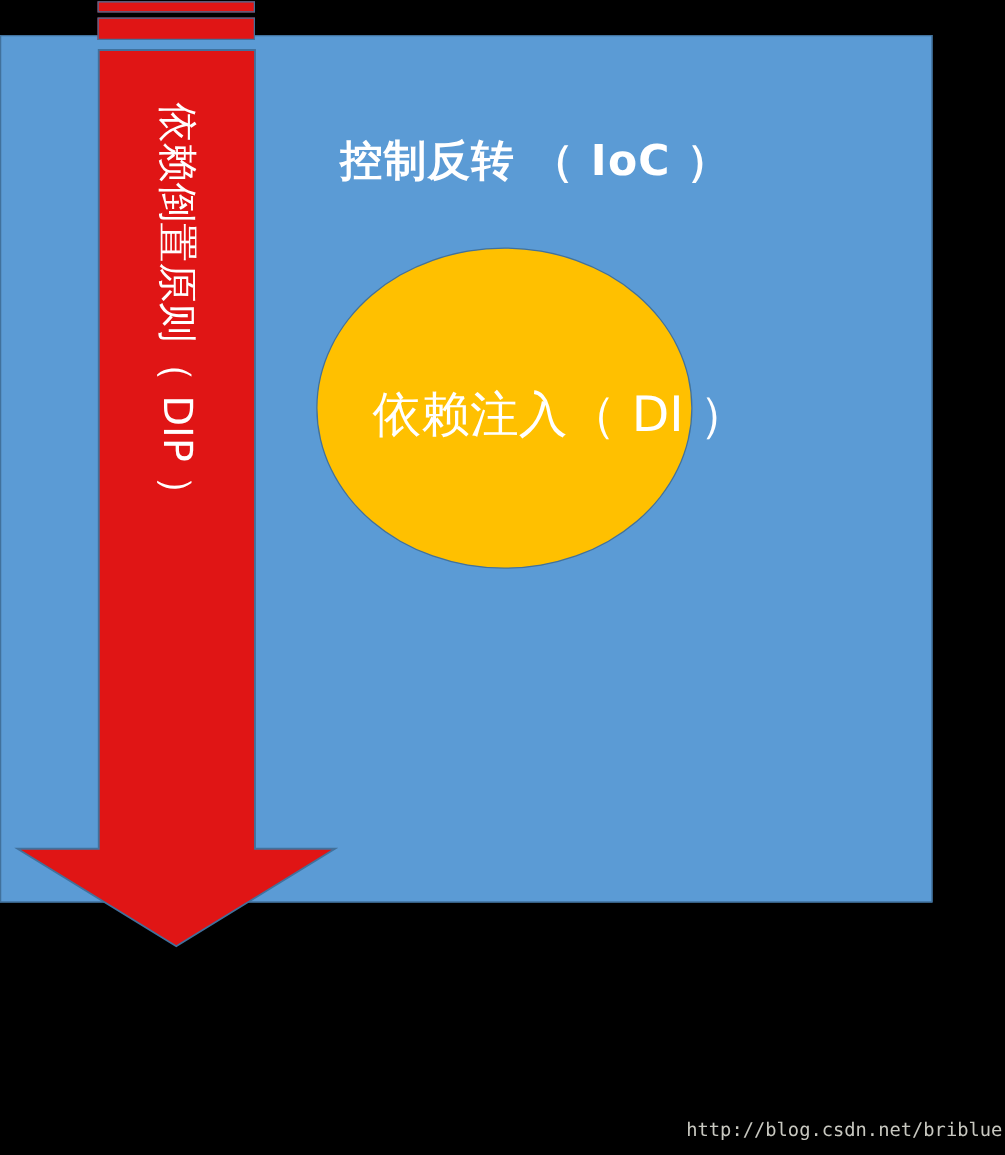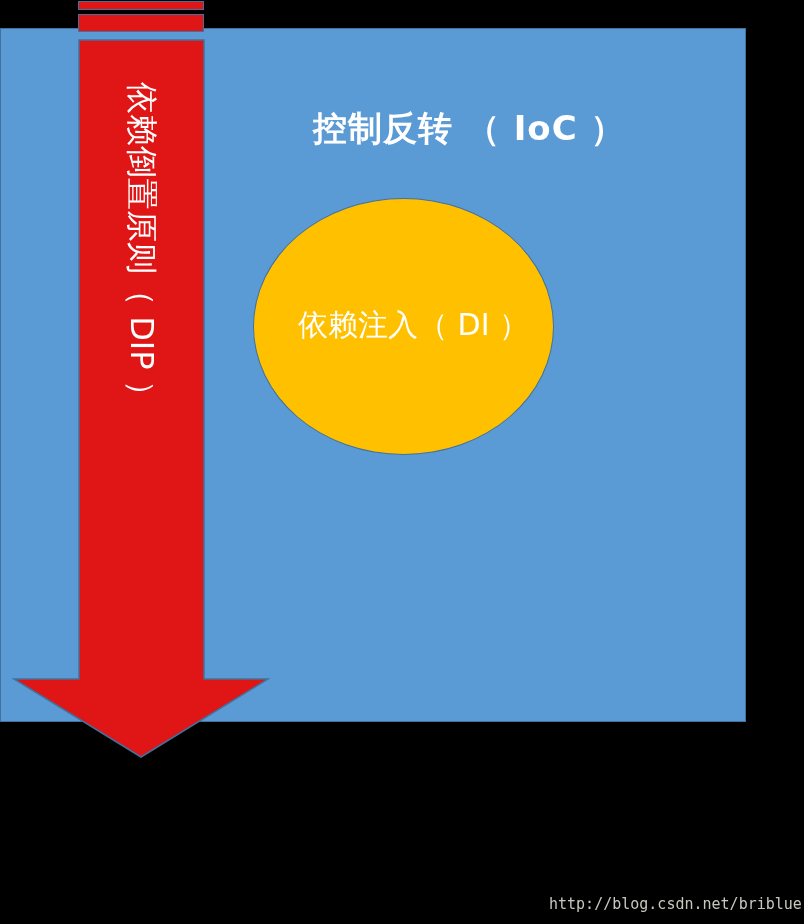--- a/index.html
+++ b/index.html
@@ -1,24 +1,24 @@
 <!DOCTYPE html>
 <html><head>
 <meta charset="utf-8">
 <style>
   html, body { margin:0; padding:0; }
   body { width:804px; height:924px; background:#000; position:relative; overflow:hidden;
          font-family:"DejaVu Sans", "Liberation Sans", sans-serif; }
   .ioc-box { position:absolute; left:0; top:28px; width:746px; height:694px;
              background:#5b9bd5; border:1.5px solid #41719c; box-sizing:border-box; }
   .ioc-title { position:absolute; left:272px; top:106px; color:#fff; font-weight:bold;
-               font-size:34px; white-space:nowrap; letter-spacing:1px;margin-left:41px; }
+               font-size:34px; white-space:nowrap; letter-spacing:1px; }
   .di-ellipse { position:absolute; left:253px; top:198px; width:301px; height:257px;
                 background:#ffc000; border:1.5px solid #41719c; border-radius:50%; box-sizing:border-box; }
-  .di-label { position:absolute; left:298px; top:305px; color:#fff; font-size:30px; white-space:nowrap; }
+  .di-label { position:absolute; left:298px; top:305px; color:#fff; font-size:39px; white-space:nowrap; }
   .stripe { position:absolute; left:78px; width:126px; background:#e01515; border:1.5px solid #41719c; box-sizing:border-box; }
   .arrow-svg { position:absolute; left:0; top:0; }
   .dip-label { position:absolute; left:141px; top:82px; transform-origin:0 0; transform:translate(22px,0) rotate(90deg);
                color:#fff; font-size:32px; white-space:nowrap; }
   .watermark { position:absolute; left:512px; top:895px; color:#c8c8c0; font-family:"DejaVu Sans Mono","Liberation Mono",monospace;
                font-size:15px; white-space:nowrap;margin-left:37px; }
 </style>
 </head>
 <body>
 

